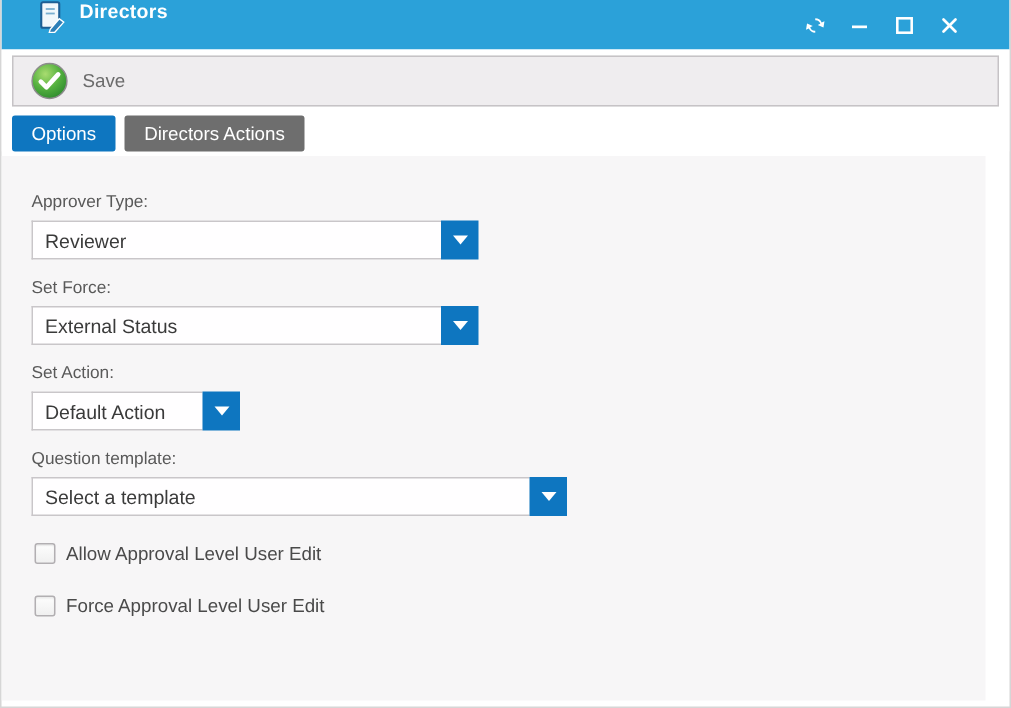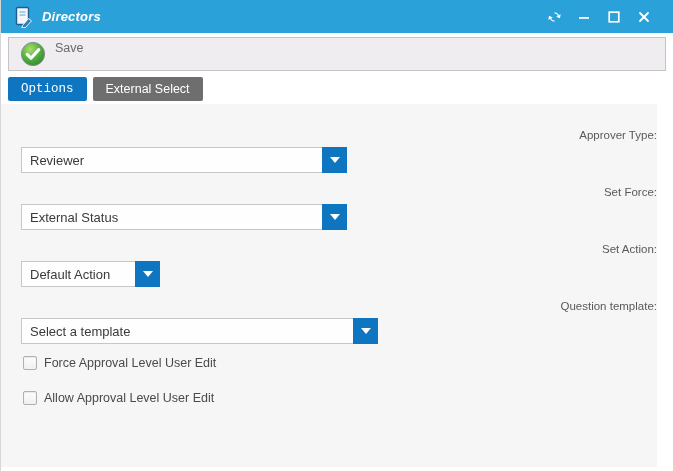--- a/index.html
+++ b/index.html
@@ -1,46 +1,46 @@
 <!DOCTYPE html>
 <html><head>
 <meta charset="utf-8">
 <style>
   html,body{margin:0;padding:0;background:#e8e8e8;font-family:"Liberation Sans","DejaVu Sans",sans-serif;}
   .window{width:674px;height:472px;background:#ffffff;position:relative;box-sizing:border-box;
           border:1px solid #d6d6d6;border-top:none;overflow:hidden;}
   
-  .titlebar{height:33px;background:#2ba1d9;display:flex;align-items:center;padding:0 10px;box-sizing:border-box;font-style:italic;}
+  .titlebar{height:33px;background:#2ba1d9;display:flex;padding:0 21px;box-sizing:border-box;}
   .title-icon{width:20px;height:22px;margin-left:2px;flex:0 0 auto;}
   .title-text{color:#ffffff;font-weight:bold;font-size:13px;margin-left:9px;flex:1 1 auto;letter-spacing:.2px;}
   .win-controls{display:flex;align-items:center;gap:0;margin-right:4px;}
   .win-btn{width:30px;height:26px;display:flex;align-items:center;justify-content:center;cursor:pointer;}
   
   .toolbar-wrap{background:#ffffff;padding:4px 7px 5px 7px;}
   .toolbar{height:34px;background:#efedef;border:1px solid #c6c3c6;display:flex;align-items:center;
            padding:0 9px;box-sizing:border-box;}
-  .save-btn{display:flex;align-items:flex-start;gap:9px;cursor:pointer;padding:2px 6px 2px 2px;}
+  .save-btn{display:flex;align-items:center;gap:9px;cursor:pointer;padding:2px 6px 2px 2px;}
   .save-label{font-size:12.5px;color:#6b6b6b;}
   
   .tabs{display:flex;gap:6px;padding:1px 0 0 7px;background:#ffffff;height:24px;}
   .tab{height:24px;padding:0 13px;display:flex;align-items:center;border-radius:2px;
        font-size:12.5px;color:#ffffff;cursor:pointer;white-space:nowrap;}
-  .tab.active{background:#0e76c0;font-family:Liberation Mono, monospace;}
+  .tab.active{background:#0e76c0;}
   .tab.inactive{background:#6e6e6e;}
   
-  .content{background:#f7f6f7;height:363px;margin:3px 16px 4px 0;padding:24px 0 0 20px;box-sizing:border-box;text-align:right;}
+  .content{background:#f7f6f7;height:363px;margin:3px 16px 4px 0;padding:24px 0 0 20px;box-sizing:border-box;}
   .field{margin-bottom:12px;}
   .field-label{font-size:11.5px;color:#595959;line-height:15px;margin-bottom:4px;}
   .dd{display:flex;height:26px;box-sizing:border-box;cursor:pointer;}
   .dd-value{flex:1 1 auto;background:#fffeff;border:1px solid #c9c6c9;border-right:none;display:flex;
             align-items:center;padding-left:8px;font-size:13px;color:#3a3a3a;box-sizing:border-box;}
   .dd-btn{width:25px;flex:0 0 auto;background:#0e76c0;display:flex;align-items:center;justify-content:center;}
   .tri{width:0;height:0;border-left:5px solid transparent;border-right:5px solid transparent;
        border-top:6px solid #ffffff;}
-  .w-lg{width:326px;} .w-sm{width:139px;} .w-xl{width:357px;}
+  .w-lg{width:298px;} .w-sm{width:139px;} .w-xl{width:357px;}
   
   .cb-row{display:flex;align-items:center;margin:0 0 21px 2px;cursor:pointer;}
   .cb-row.first{margin-top:18px;}
   .cb-box{width:14px;height:14px;box-sizing:border-box;border:1px solid #b2afb2;border-radius:2px;
           background:linear-gradient(#fdfdfd,#f0f0f0);box-shadow:inset 0 1px 1px rgba(0,0,0,0.08);}
   .cb-label{font-size:12.5px;color:#4a4a4a;margin-left:7px;}
 </style>
 </head>
 <body>
 
@@ -94,21 +94,21 @@
           <circle cx="13" cy="13" r="11.6" fill="url(#gGreen)" stroke="#8c8c8c" stroke-width="1"></circle>
           <path d="M7.2 13.4 L11 17.2 L18.8 8.6" fill="none" stroke="#ffffff" stroke-width="3.1" stroke-linecap="round" stroke-linejoin="round"></path>
         </svg>
         <span class="save-label">Save</span>
       </div>
     </div>
   </div>
 
   <div class="tabs">
     <div class="tab active">Options</div>
-    <div class="tab inactive">External Select</div>
+    <div class="tab inactive">Directors Actions</div>
   </div>
 
   <div class="content">
 
     <div class="field">
       <div class="field-label">Approver Type:</div>
       <div class="dd w-lg">
         <div class="dd-value">Reviewer</div>
         <div class="dd-btn">
             <span class="tri"></span>
@@ -139,24 +139,24 @@
     <div class="field">
       <div class="field-label">Question template:</div>
       <div class="dd w-xl">
         <div class="dd-value">Select a template</div>
         <div class="dd-btn">
             <span class="tri"></span>
           </div>
       </div>
     </div>
 
+    <div class="cb-row first">
+      <div class="cb-box"></div>
+      <div class="cb-label">Allow Approval Level User Edit</div>
+    </div>
+
     <div class="cb-row">
       <div class="cb-box"></div>
       <div class="cb-label">Force Approval Level User Edit</div>
-    </div>
-
-    <div class="cb-row first">
-      <div class="cb-box"></div>
-      <div class="cb-label">Allow Approval Level User Edit</div>
     </div>
 
   </div>
 </div>
 
 </body></html>

